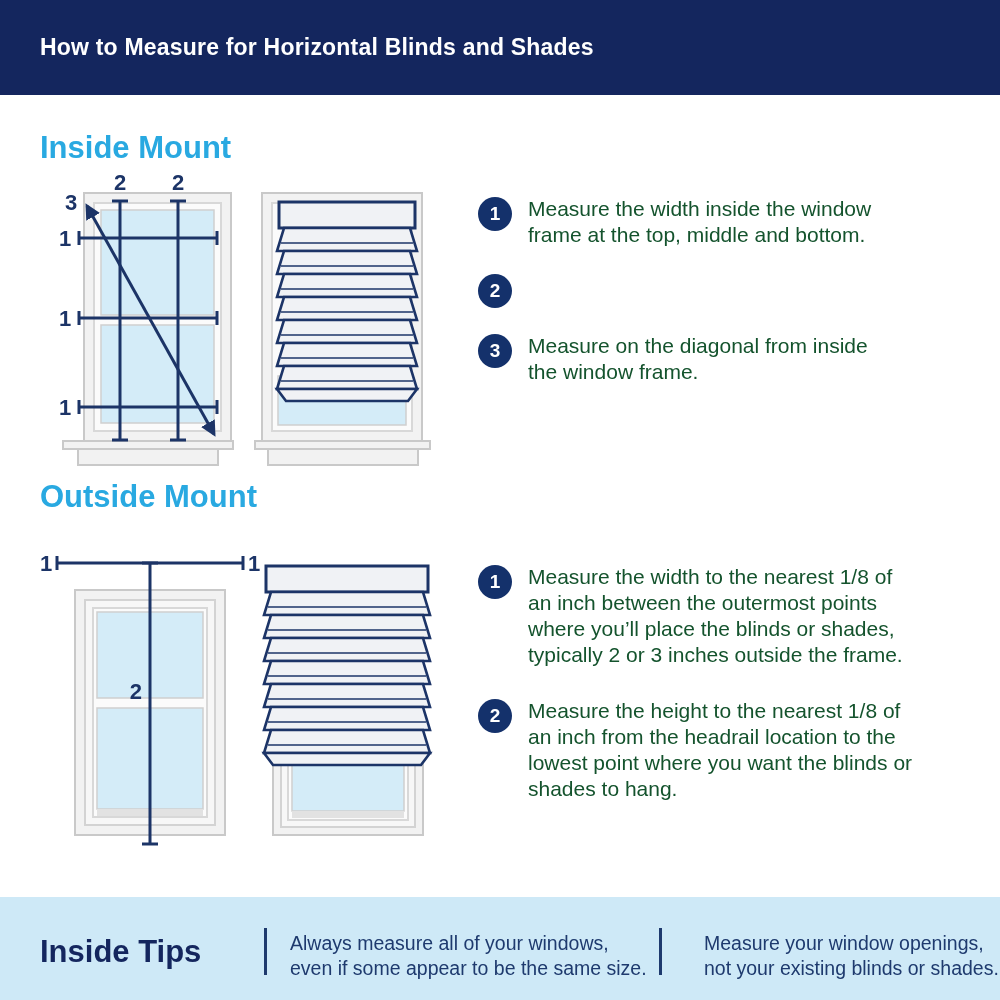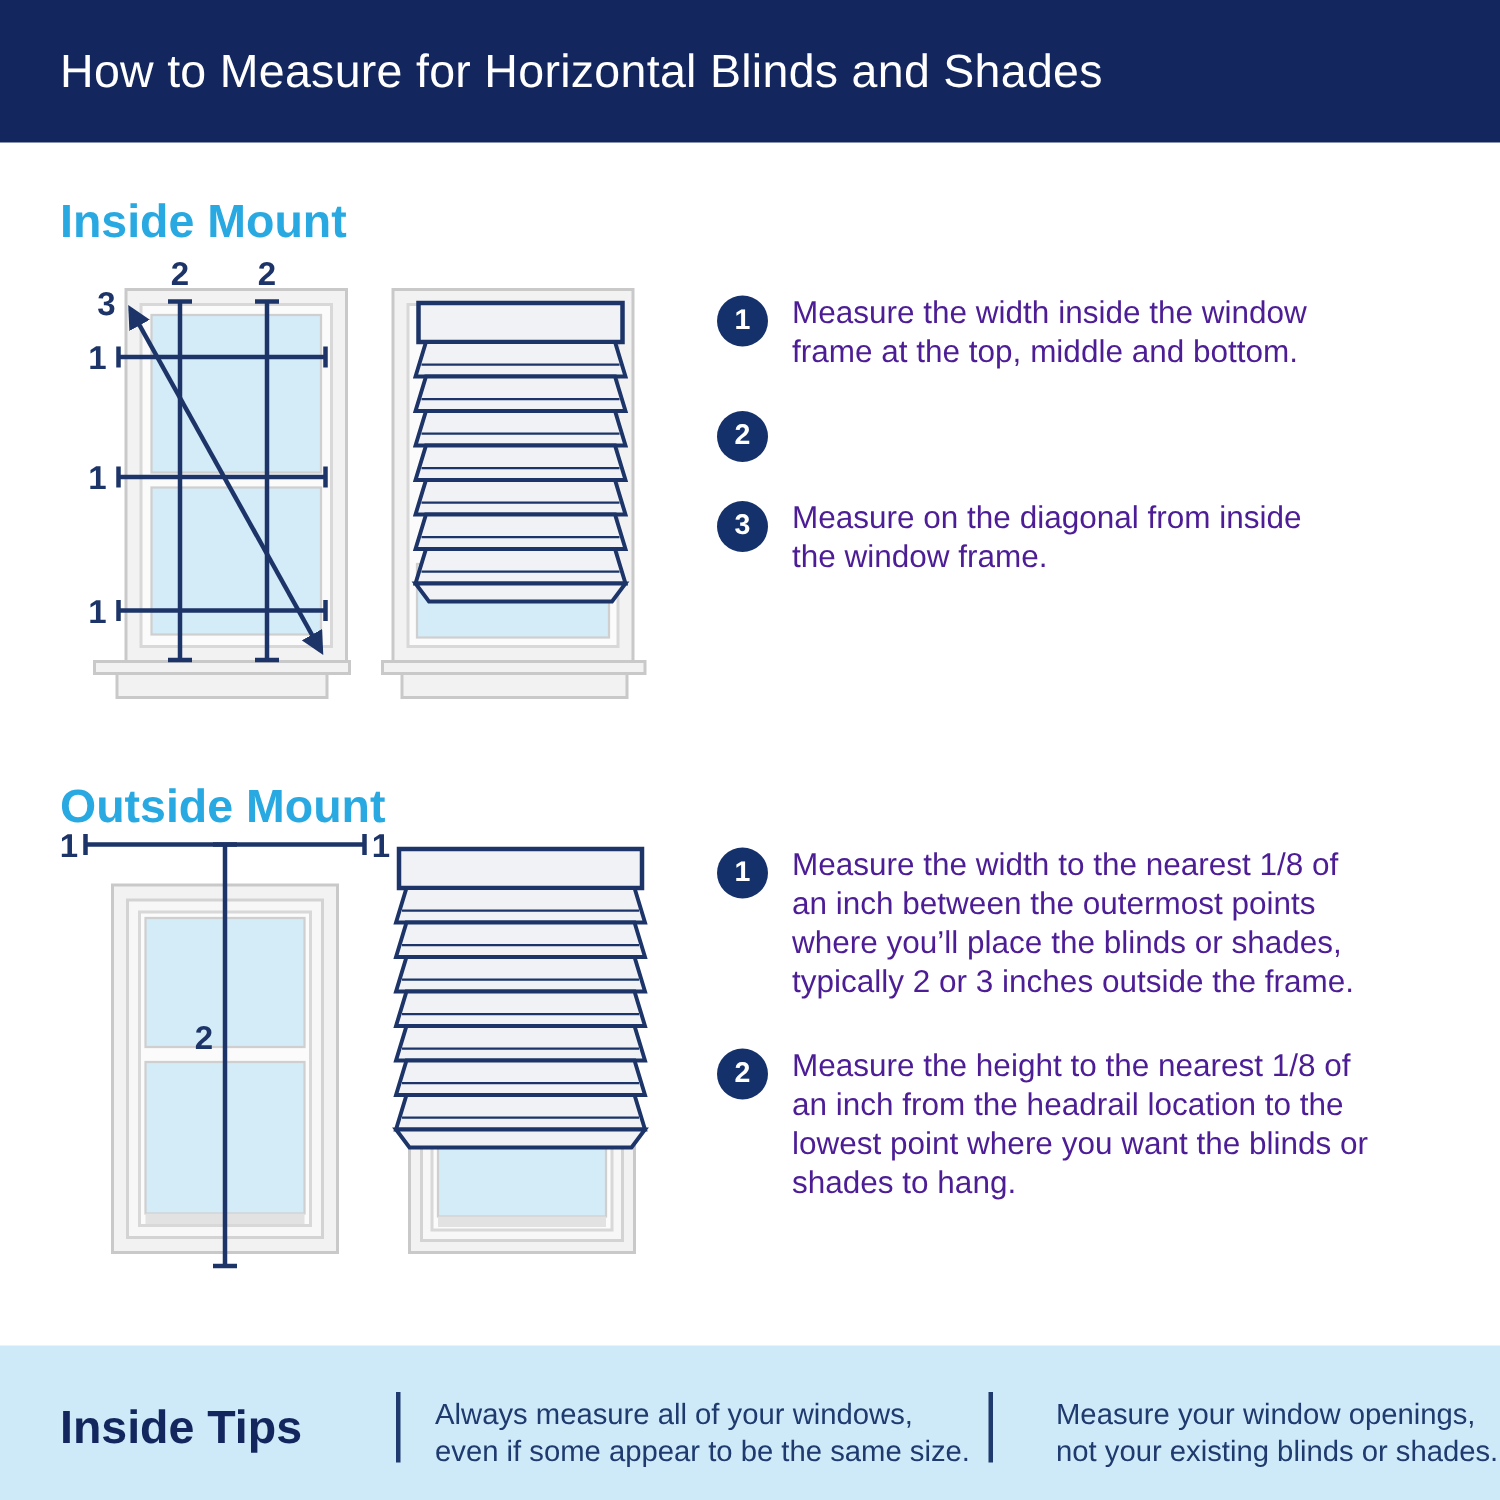--- a/index.html
+++ b/index.html
@@ -11,30 +11,30 @@
     font-family: "Liberation Sans", sans-serif;
     overflow: hidden;
   }
   
   .header {
     position: absolute; left:0; top:0; width:1000px; height:95px;
     background:#14265E;
     display:flex; align-items:center;
   }
   .header h1 {
-    color:#ffffff; font-size:31px; font-weight:normal; padding-left:40px;
+    color:#ffffff; font-size:23px; font-weight:bold; padding-left:40px;
     letter-spacing:0.2px;
   }
   
   .section-heading {
     position:absolute; left:40px;
     color:#29A9E1; font-size:31px; font-weight:bold;
   }
   #inside-heading  { top:130px; }
-  #outside-heading { top:520px; }
+  #outside-heading { top:479px; }
   
   .diagram { position:absolute; }
   #inside-diagram  { left:40px; top:170px; }
   #outside-diagram { left:30px; top:550px; }
   svg text {
     font-family:"Liberation Sans", sans-serif;
     font-weight:bold; fill:#1C3467; font-size:22px;
   }
   
   .steps { position:absolute; left:478px; width:500px; }
@@ -43,21 +43,21 @@
   .step { display:flex; align-items:flex-start; margin-bottom:25px; }
   #outside-steps .step { margin-bottom:30px; }
   .step-num {
     flex:0 0 34px; width:34px; height:34px; border-radius:50%;
     background:#14316B; color:#ffffff;
     font-size:19px; font-weight:bold;
     display:flex; align-items:center; justify-content:center;
     margin-right:16px; margin-top:1px;
   }
   .step-text {
-    color:#4c1d95; font-size:21px; line-height:26px;
+    color:#14532d; font-size:21px; line-height:26px;
     white-space:pre-line;
   }
   
   .footer {
     position:absolute; left:0; top:897px; width:1000px; height:103px;
     background:#CEE9F7;
   }
   .footer-heading {
     position:absolute; left:40px; top:934px;
     color:#14265E; font-size:31px; font-weight:bold;

